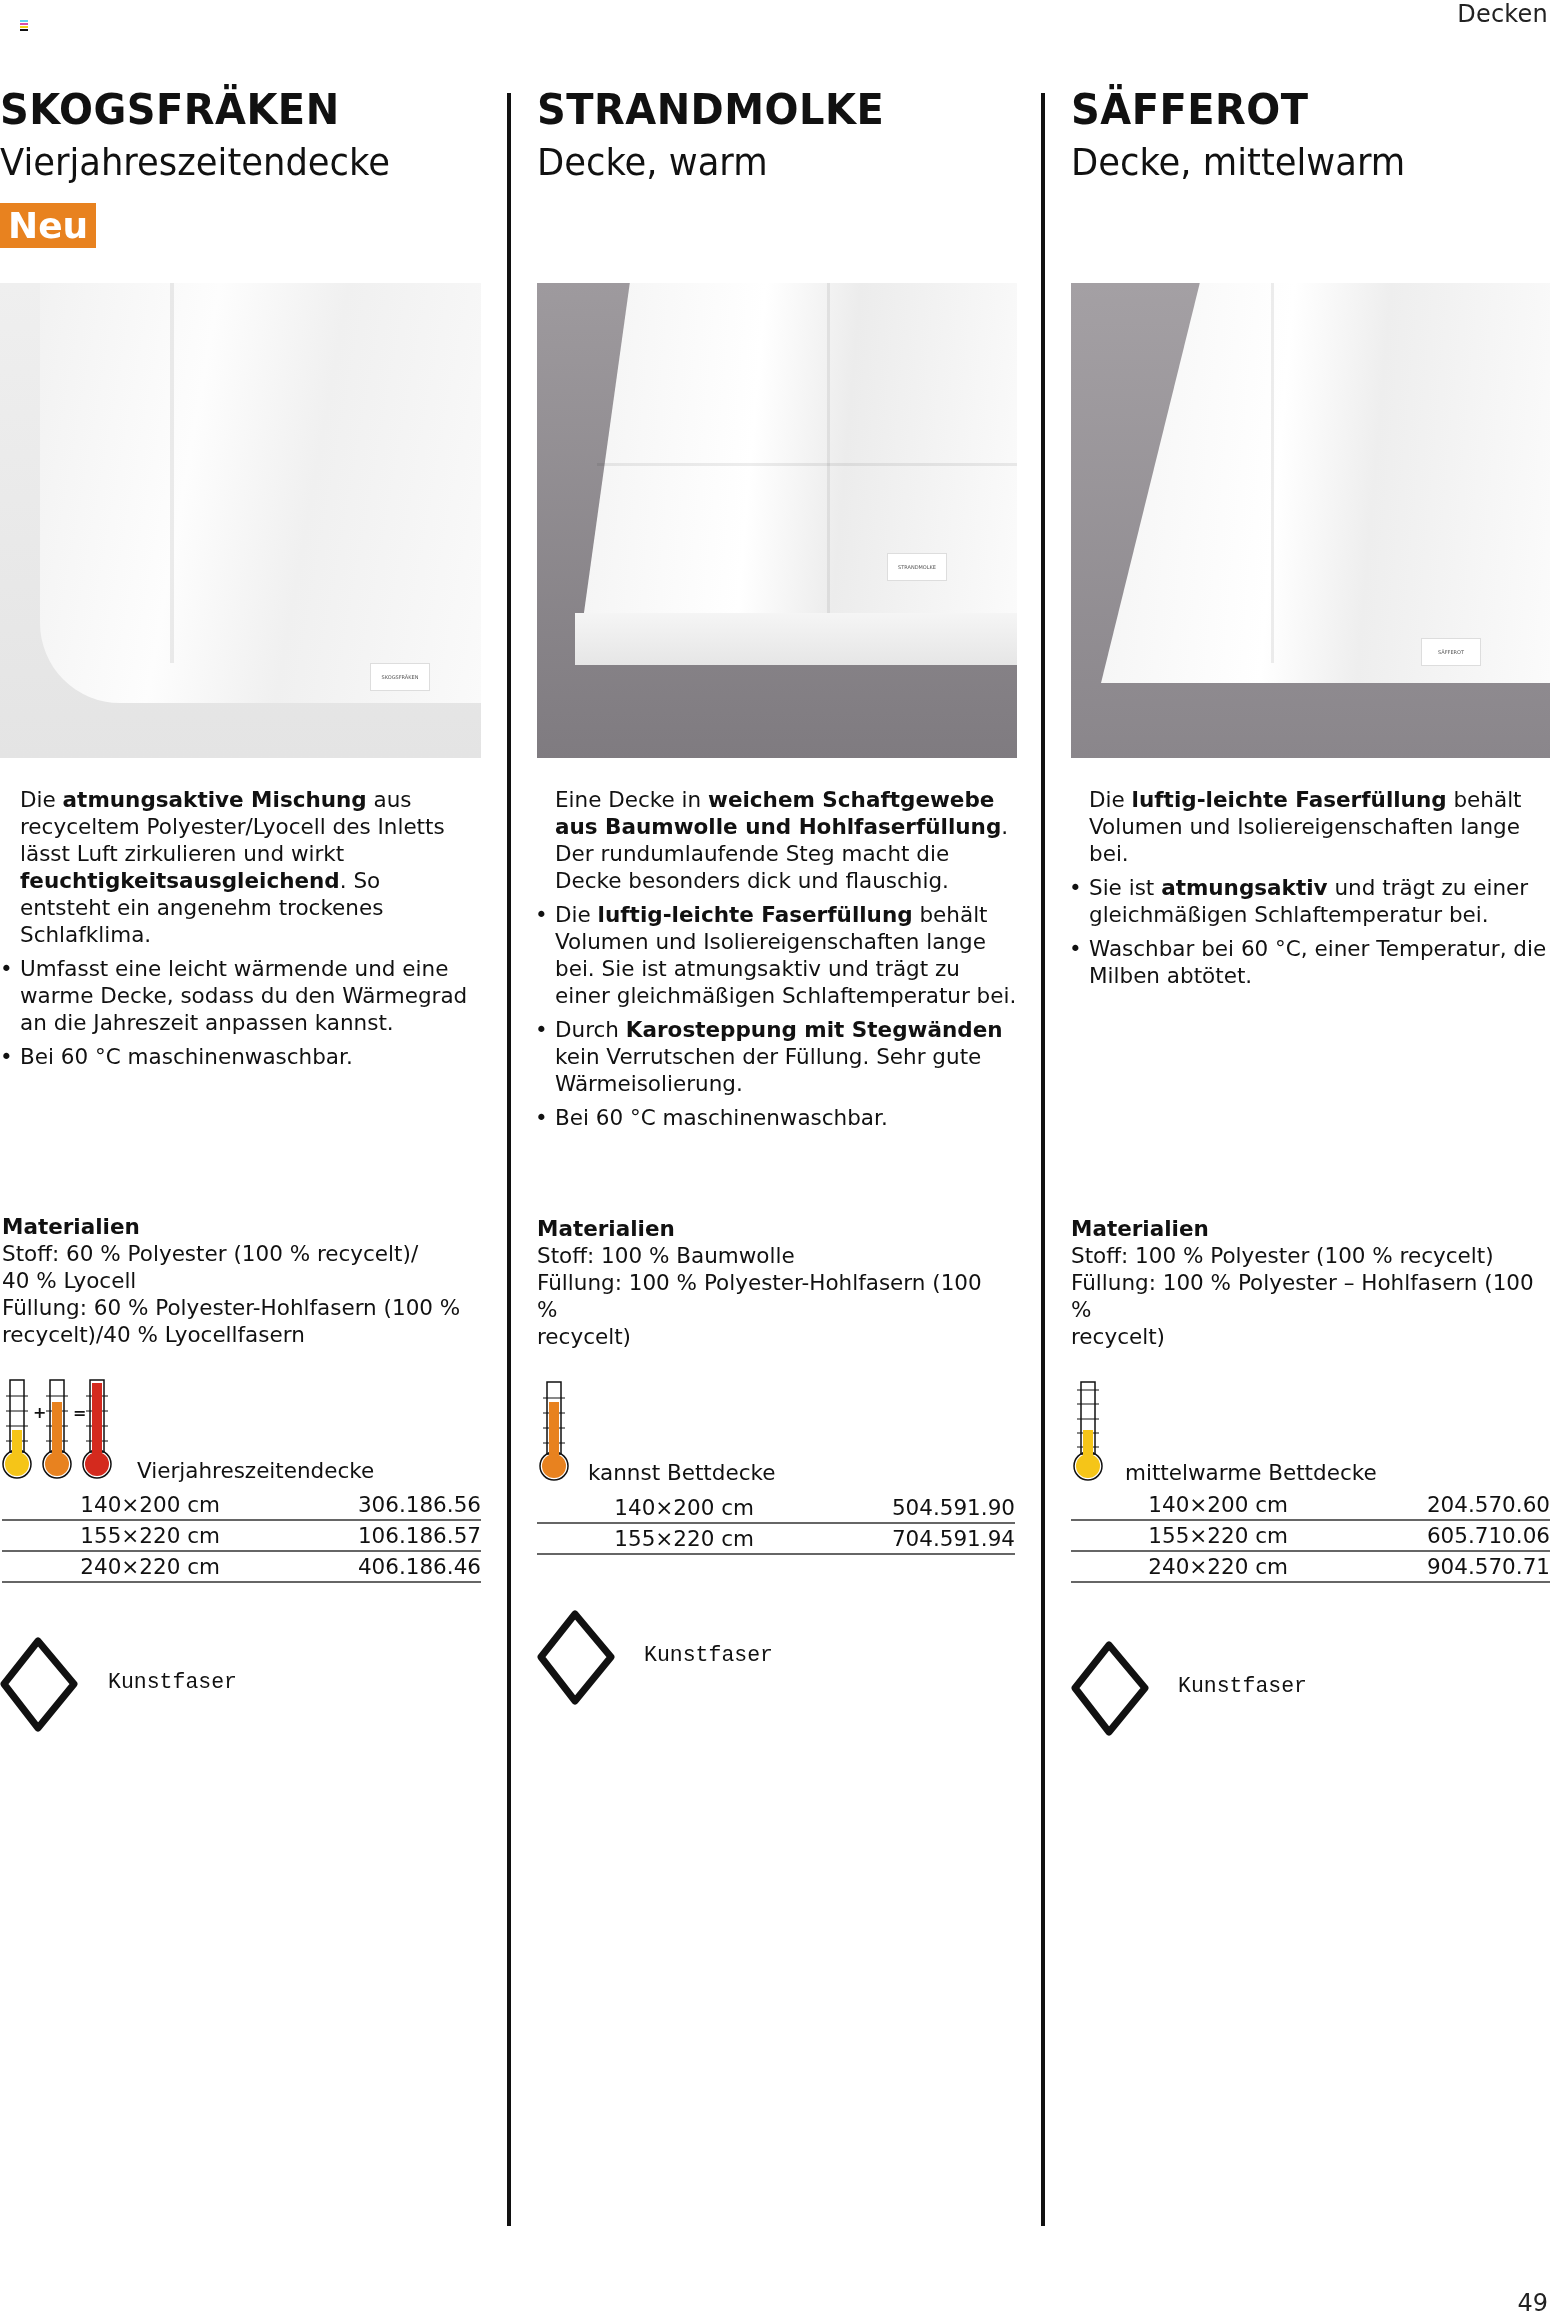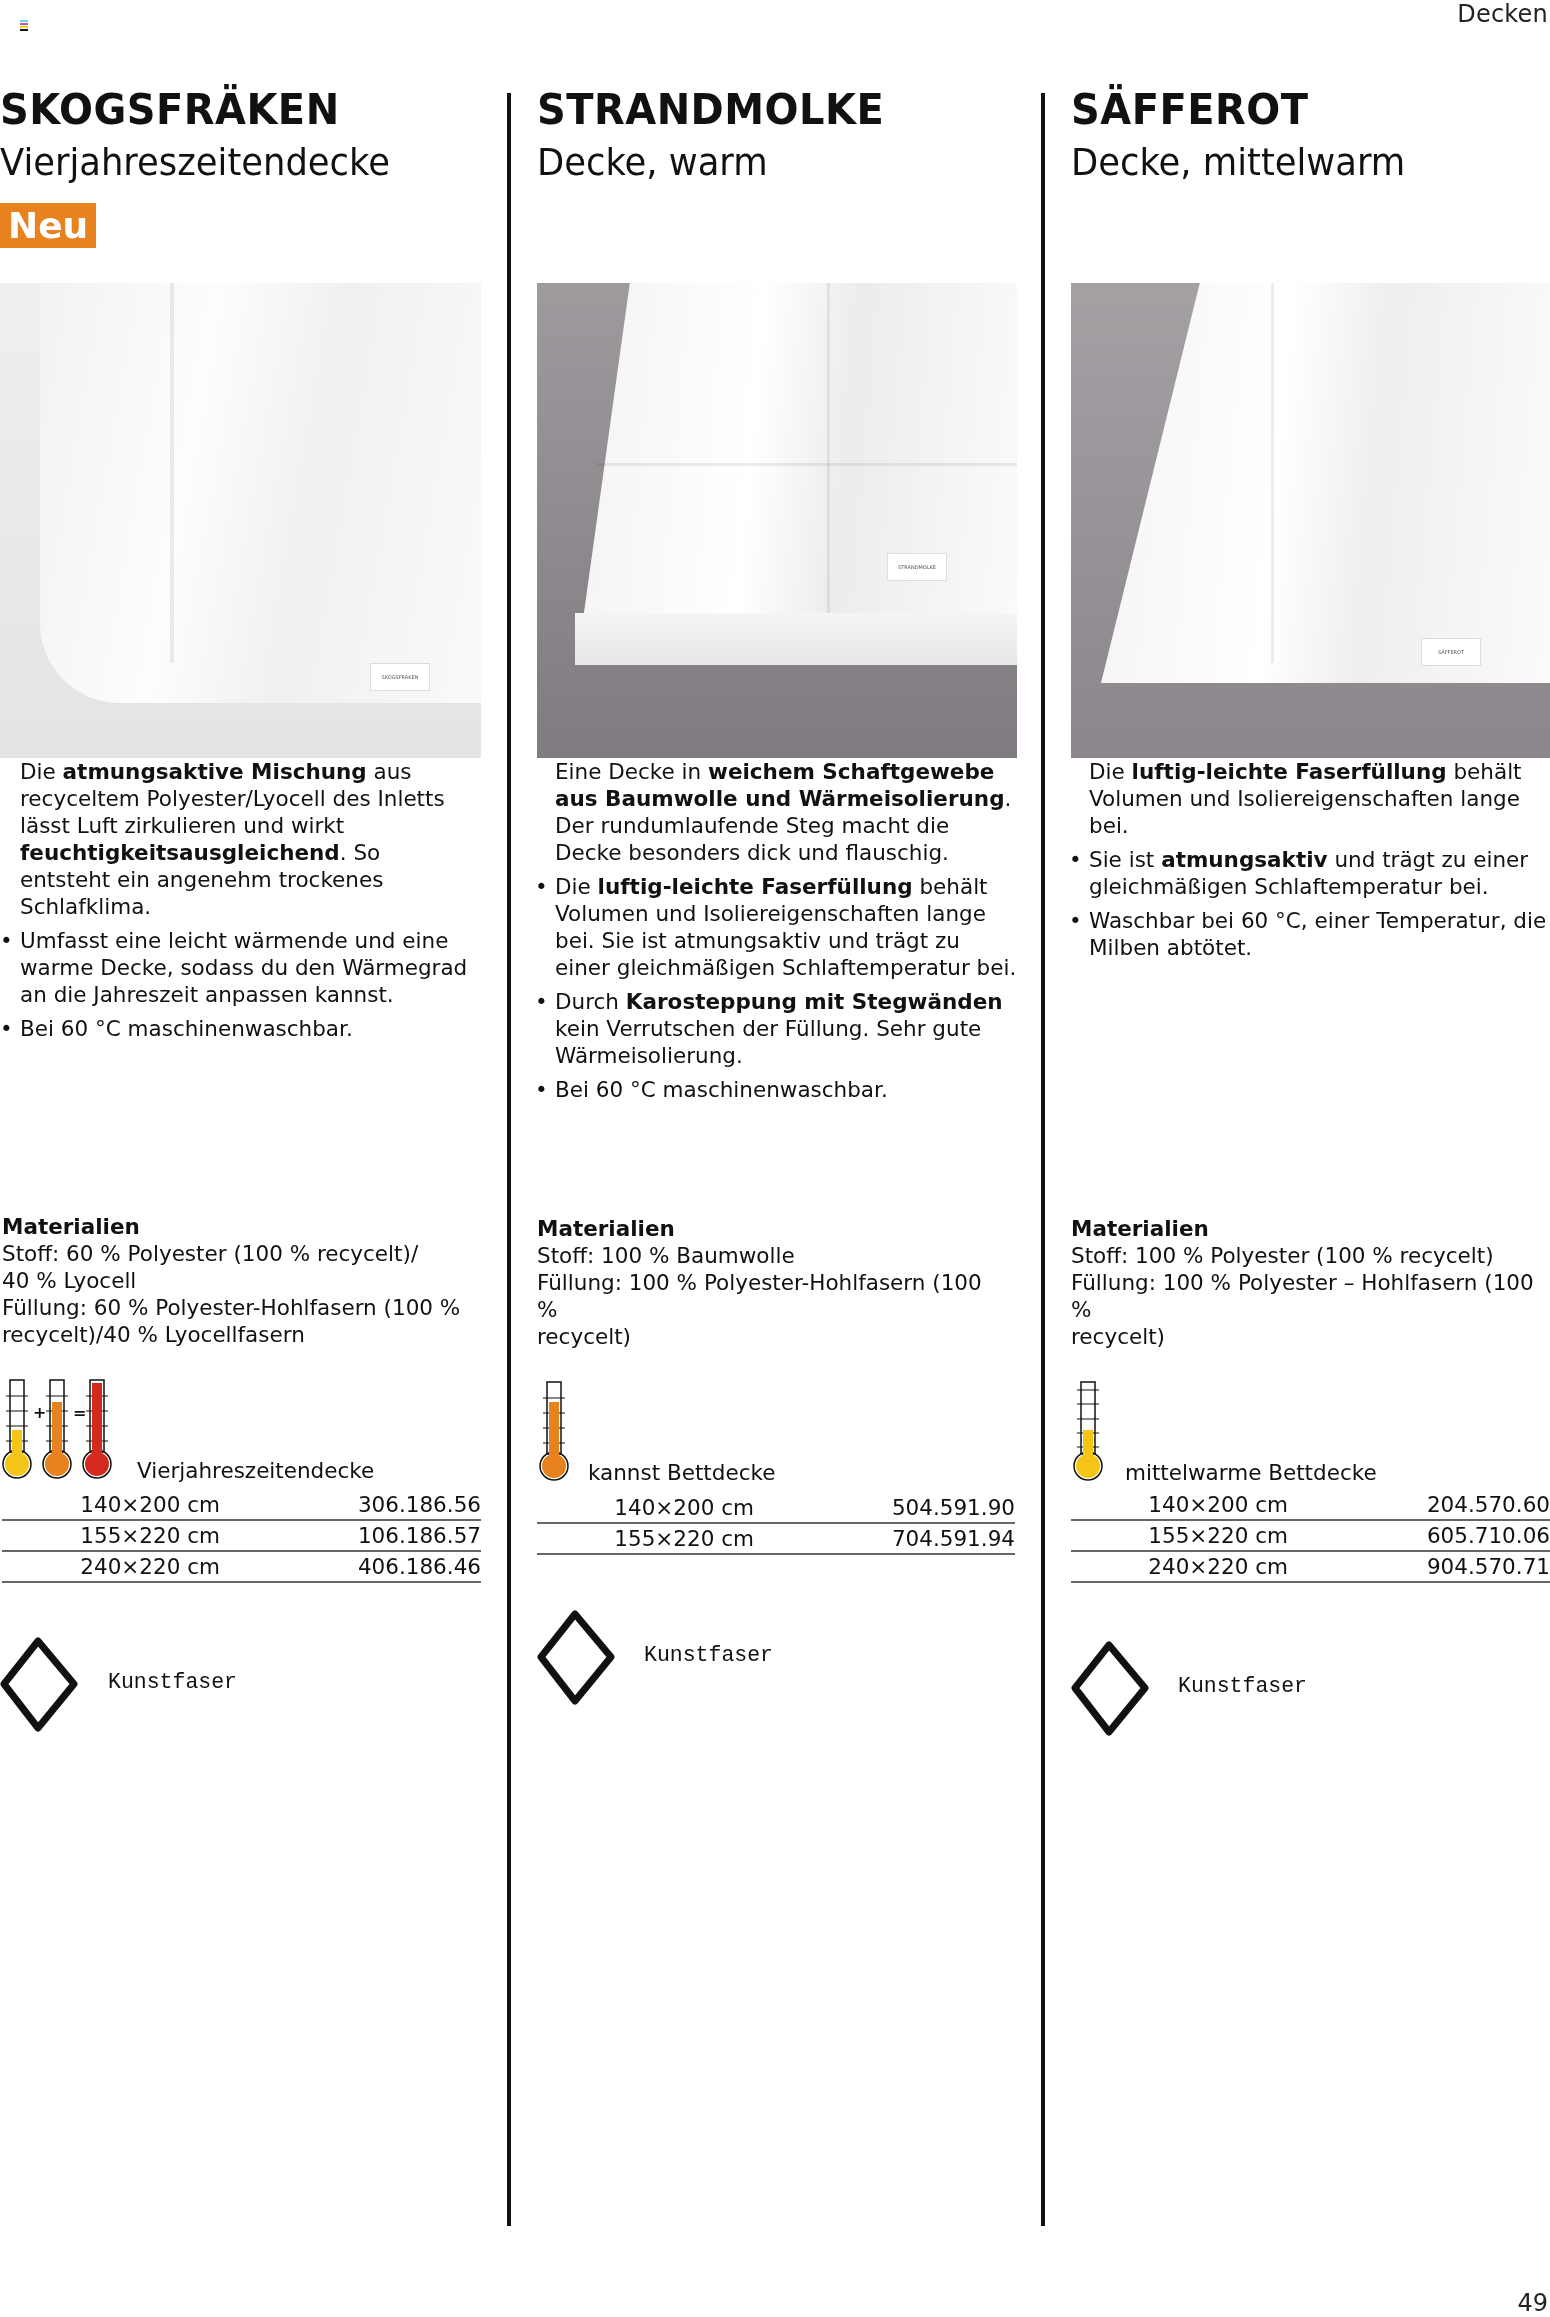--- a/index.html
+++ b/index.html
@@ -13,21 +13,21 @@
   .separator { width:4px; background:#111; top:93px; height:2133px; }
   .col { position:absolute; top:0; }
   .title { position:absolute; top:84px; font-size:43px; font-weight:bold; letter-spacing:0.5px; white-space:nowrap; transform:scaleX(0.93); transform-origin:left; }
   .subtitle { position:absolute; top:140px; font-size:38px; font-weight:normal; white-space:nowrap; transform:scaleX(0.93); transform-origin:left; }
   .badge { position:absolute; top:203px; left:0px; background:#e8821f; color:#fff; font-weight:bold; font-size:36px; padding:0 8px; height:45px; line-height:45px; }
   .photo { position:absolute; top:283px; height:475px; overflow:hidden; }
   .photo .bg { position:absolute; inset:0; }
   .photo .quilt { position:absolute; background:linear-gradient(100deg,#f7f7f7,#ffffff 40%,#ebebeb 70%,#fafafa); }
   .photo .seam { position:absolute; background:rgba(0,0,0,0.07); }
   .photo .tag { position:absolute; width:58px; height:26px; background:#fff; border:1px solid #ddd; font-size:5px; color:#555; text-align:center; line-height:26px; }
-  .desc { position:absolute; top:758px; font-size:21.5px; line-height:27px; }
+  .desc { position:absolute; top:786px; font-size:21.5px; line-height:27px; }
   .desc p { margin:0 0 7px 0; }
   .desc ul { list-style:none; margin:0; padding:0; }
   .desc li { position:relative; margin:0 0 7px 0; }
   .desc li::before { content:"•"; position:absolute; left:-20px; top:0; }
   .materials { position:absolute; font-size:21.5px; line-height:27px; }
   .materials .mh { font-weight:bold; }
   .warmth-label { position:absolute; font-size:21.5px; white-space:nowrap; }
   .size-table { position:absolute; font-size:21.5px; border-collapse:collapse; }
   .size-table td { height:29px; padding:0; border-bottom:2px solid #666; vertical-align:bottom; line-height:28px;text-align:right; }
   .fiber { position:absolute; }
@@ -141,21 +141,21 @@
   <div class="photo" style="left:0; width:480px;">
     <div class="bg" style="background:linear-gradient(180deg,#9e9a9e,#7f7b80)"></div>
     <div class="quilt" style="left:40px; top:0; width:440px; height:380px; background:linear-gradient(95deg,#f3f3f3,#ffffff 40%,#ececec 60%,#fbfbfb); clip-path:polygon(12% 0,100% 0,100% 100%,0 100%);"></div>
     <div class="seam" style="left:290px; top:0; width:3px; height:330px;"></div>
     <div class="seam" style="left:60px; top:180px; width:420px; height:3px;"></div>
     <div class="abs" style="left:38px; top:330px; width:442px; height:52px; background:linear-gradient(180deg,#f5f5f5,#e6e6e6);"></div>
     <div class="tag" style="left:350px; top:270px;">STRANDMOLKE</div>
   </div>
 
   <div class="desc" style="left:18px; width:462px;">
-    <p><span>Eine Decke in </span><b>weichem Schaftgewebe aus Baumwolle und Wärmeisolierung</b><span>. Der rundumlaufende Steg macht die Decke be­sonders dick und flauschig.</span></p>
+    <p><span>Eine Decke in </span><b>weichem Schaftgewebe aus Baumwolle und Hohlfaserfüllung</b><span>. Der rundumlaufende Steg macht die Decke be­sonders dick und flauschig.</span></p>
     <ul>
       <li><span>Die </span><b>luftig-leichte Faserfüllung</b><span> behält Volumen und Isoliereigenschaften lange bei. Sie ist atmungsaktiv und trägt zu einer gleichmäßigen Schlaftemperatur bei.</span></li>
       <li><span>Durch </span><b>Karosteppung mit Stegwänden</b><span> kein Verrutschen der Füllung. Sehr gute Wärmeisolierung.</span></li>
       <li><span>Bei 60 °C maschinenwaschbar.</span></li>
     </ul>
   </div>
 
   <div class="materials" style="left:0; top:1215px; width:470px;">
     <div class="mh">Materialien</div>
     <div>Stoff: 100 % Baumwolle</div>

